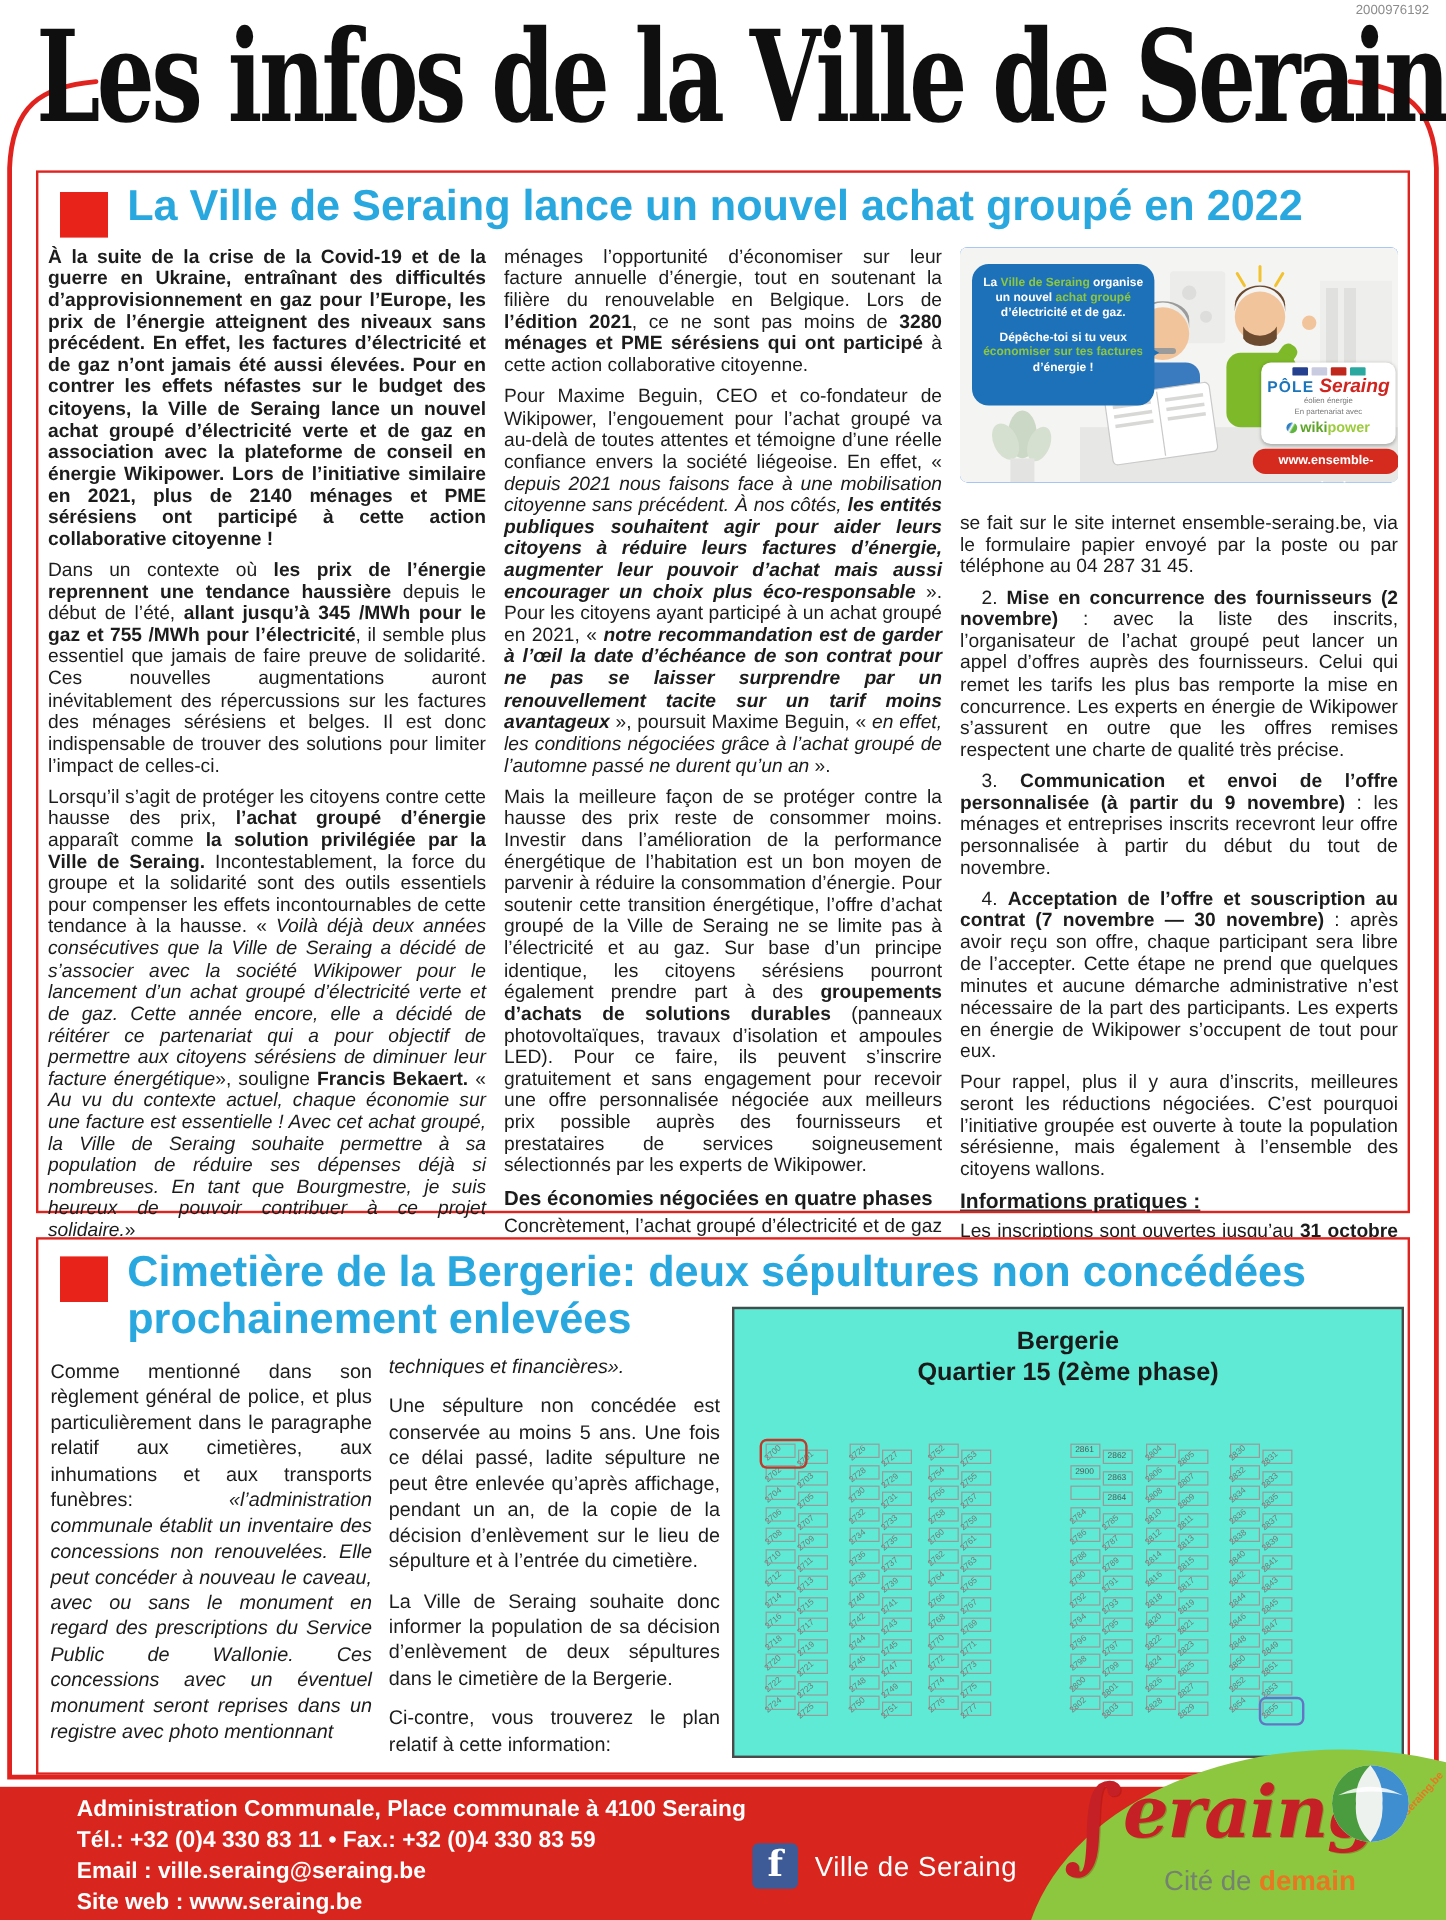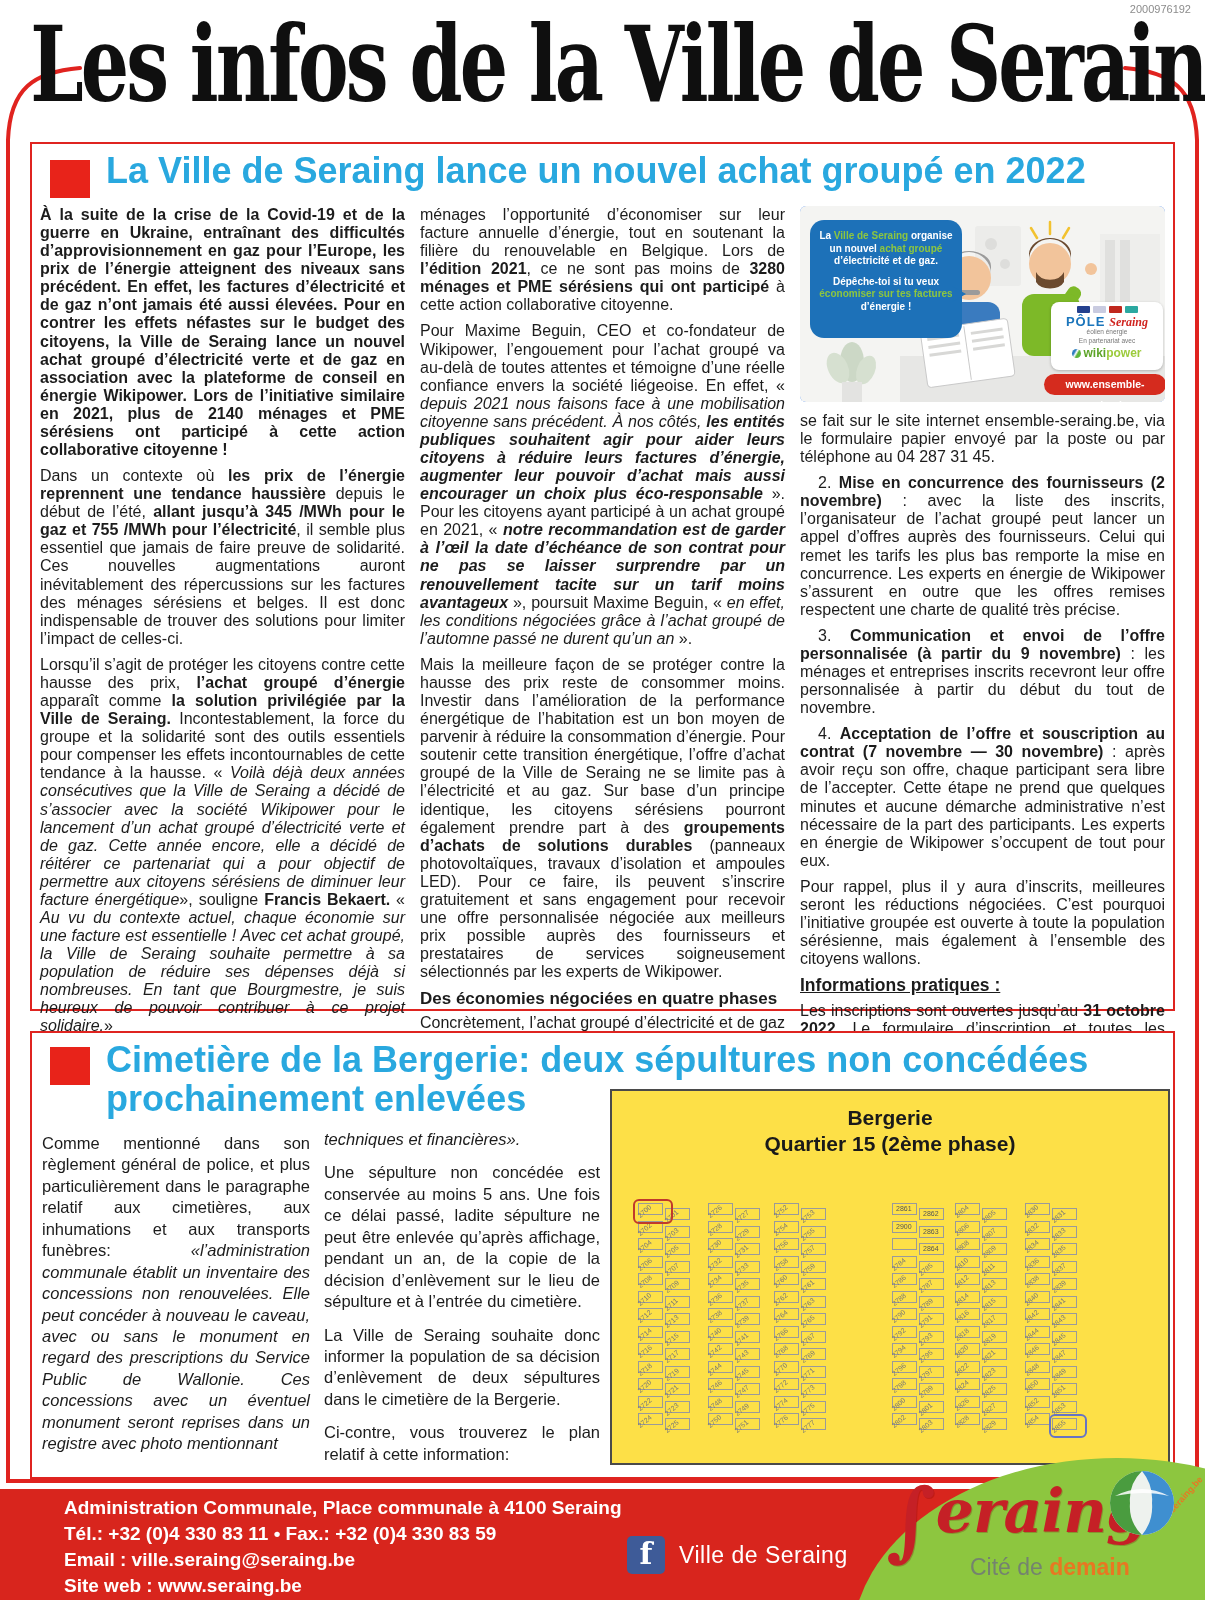--- a/index.html
+++ b/index.html
@@ -18,47 +18,47 @@
   #article2{top:1031px;height:444px;}
   .red-sq{position:absolute;left:18px;top:16px;width:40px;height:38px;background:#e8231a;}
   .art-title{position:absolute;left:74px;top:8px;font-size:36px;font-weight:bold;color:#29a8df;line-height:1.08;}
   #article1 .cols{position:absolute;left:8px;right:8px;top:62px;bottom:4px;display:flex;gap:15px;}
   #article1 .col{flex:1;font-size:16px;line-height:1.13;text-align:justify;}
   .col p{margin:0 0 8px 0;}
   .col p.ind{text-indent:18px;}
   .col p.subhead{font-weight:bold;font-size:17px;text-align:left;margin:2px 0 6px 0;}
   .col p.infohead{font-weight:bold;font-size:17.5px;text-align:left;text-decoration:underline;margin:2px 0 6px 0;}
   
-  .illus{position:relative;width:100%;height:196px;margin-bottom:10px;background:#3b82f6;border-radius:6px;overflow:hidden;}
+  .illus{position:relative;width:100%;height:196px;margin-bottom:26px;background:#3b82f6;border-radius:6px;overflow:hidden;}
   .illus svg{position:absolute;left:0;top:0;}
   .bubble-blue{position:absolute;left:10px;top:14px;width:152px;height:118px;background:#1d71b8;border-radius:14px;
     color:#fff;font-weight:bold;font-size:10px;line-height:1.25;text-align:center;padding:10px 8px;box-sizing:border-box;}
   .bubble-blue:after{content:"";position:absolute;right:-12px;top:66px;border:8px solid transparent;border-left:14px solid #1d71b8;}
   .bubble-blue .part2{margin-top:8px;}
   .bubble-green{position:absolute;left:250px;top:10px;width:112px;height:76px;background:#7db928;border-radius:12px;
     color:#fff;font-weight:bold;font-size:10px;line-height:1.3;text-align:center;padding:9px 6px;box-sizing:border-box;}
   .bubble-green:after{content:"";position:absolute;left:-11px;top:40px;border:7px solid transparent;border-right:13px solid #7db928;}
   .partner-card{position:absolute;left:251px;top:96px;width:112px;height:68px;background:#fff;border-radius:8px;
     box-shadow:0 1px 3px rgba(0,0,0,.25);text-align:center;font-size:6.5px;color:#777;padding-top:4px;box-sizing:border-box;}
   .logo-row{display:flex;justify-content:center;gap:3px;margin-bottom:2px;}
   .logo-row span{display:inline-block;width:13px;height:7px;border-radius:1px;}
   .pole-line{font-size:13px;font-weight:bold;color:#1b75bb;letter-spacing:1px;line-height:1;}
-  .pole-line .seraing-mini{font-family:Liberation Serif, serif;font-style:italic;color:#d0241f;font-size:12px;letter-spacing:0;margin-left:4px;}
+  .pole-line .seraing-mini{font-family:Liberation Sans, sans-serif;font-style:italic;color:#d0241f;font-size:16px;letter-spacing:0;margin-left:4px;}
   .wiki-line{font-size:12px;font-weight:bold;line-height:1.1;}
   .wiki-line .globe{display:inline-block;width:9px;height:9px;border-radius:50%;background:#3f9b3f;
     background:linear-gradient(120deg,#2f7fc1 30%,#fff 45%,#5cb53c 60%);vertical-align:-1px;margin-right:2px;}
   .wiki-line .w1{color:#5da428}.wiki-line .w2{color:#9ccb3b}
   .url-pill{position:absolute;left:244px;top:168px;width:122px;height:21px;background:#d52b1e;border-radius:11px;
     color:#fff;font-weight:bold;font-size:10.5px;line-height:21px;text-align:center;}
   
   #article2 .a2col{position:absolute;top:100px;font-size:16.5px;line-height:1.3;text-align:justify;}
   #a2c1{left:10px;width:268px;}
   #a2c2{left:292px;width:276px;}
   #article2 .a2col p{margin:0 0 12px 0;}
-  .plan{position:absolute;left:578px;top:56px;width:556px;height:372px;border:2px solid #4a4a4a;background:#fde047;}
+  .plan{position:absolute;left:578px;top:56px;width:556px;height:372px;border:2px solid #4a4a4a;background:#5eead4;}
   .plan-title{ text-align:center;font-weight:bold;font-size:21px;line-height:1.25;margin-top:14px;color:#1a1a1a;}
   #plan-grid{position:absolute;left:0;top:0;width:100%;height:100%;}
   .cell{position:absolute;width:25px;height:12px;border:1px solid #9a9a9a;box-sizing:border-box;}
   .cellnum{position:absolute;font-size:7px;color:#777;transform:rotate(-40deg);transform-origin:left bottom;white-space:nowrap;}
   .cellnum.straight{transform:none;font-size:7px;color:#555;}
   .hl{position:absolute;border-radius:6px;}
   
   .footer{position:absolute;left:0;top:1489px;width:1205px;height:111px;background:#d8251d;color:#fff;}
   .footer .lines{position:absolute;left:64px;top:6px;font-weight:bold;font-size:19px;line-height:1.37;}
   .fb{position:absolute;left:627px;top:47px;display:flex;align-items:center;gap:14px;}

